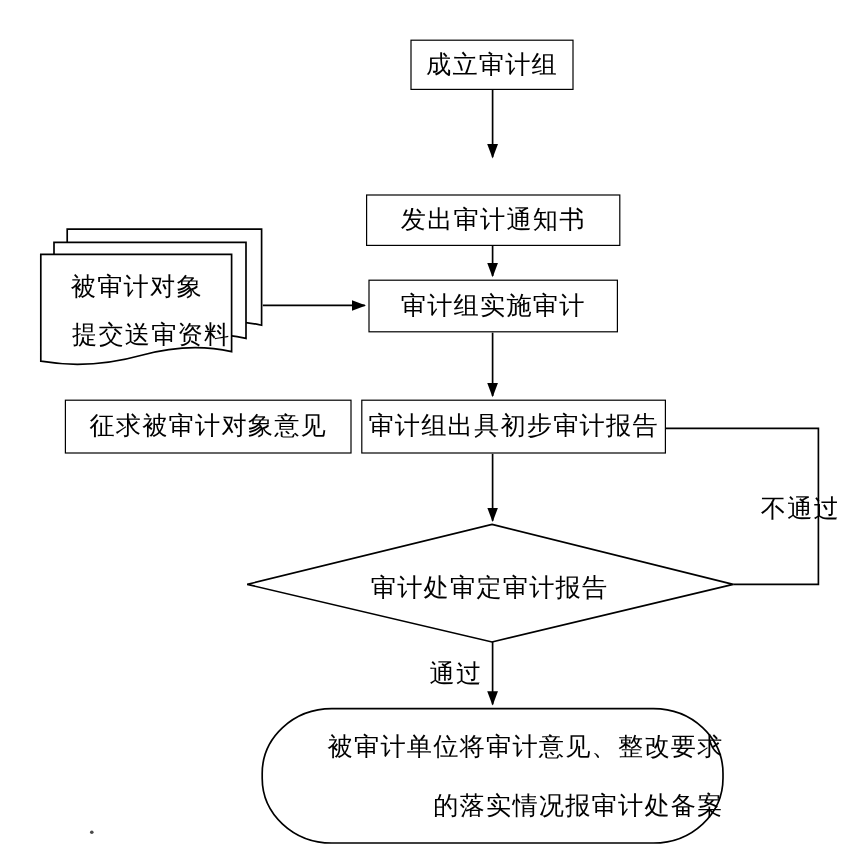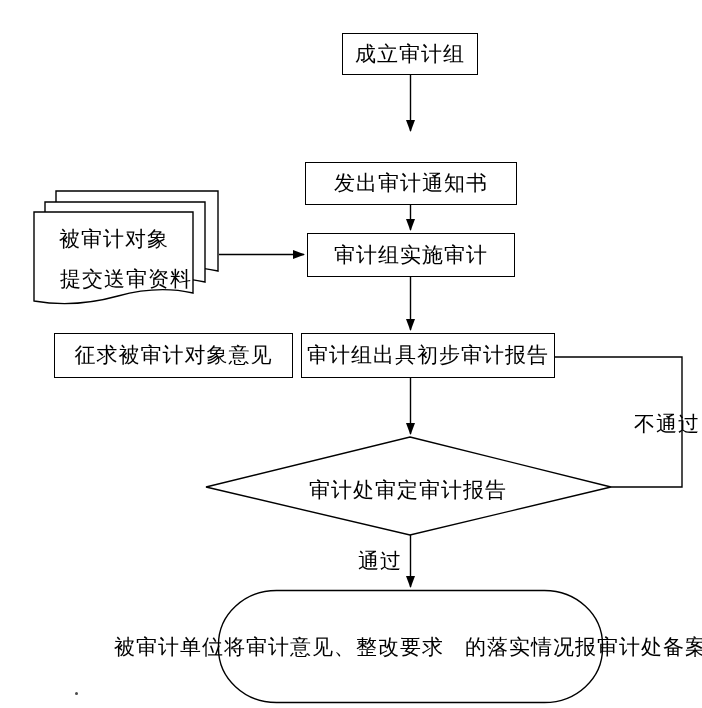--- a/index.html
+++ b/index.html
@@ -21,21 +21,21 @@
   .b-establish{left:342px;top:33px;width:136px;height:42px;}
   .b-notice{left:305px;top:134px;width:212px;height:43px;margin-top:28px;}
   .b-implement{left:307px;top:233px;width:208px;height:44px;}
   .b-solicit{left:8px;top:333px;width:239px;height:45px;margin-left:46px;}
   .b-report{left:283px;top:333px;width:254px;height:45px;margin-left:18px;}
   .doc-line1{left:34px;top:225px;width:160px;}
   .doc-line2{left:34px;top:265px;width:184px;}
   .decision-lbl{left:258px;top:476px;width:300px;}
   .terminator-text{
     left:218px;top:590px;width:385px;height:113px;
-    display:flex;flex-direction:row;align-items:center;justify-content:center;
+    display:flex;flex-direction:column;align-items:flex-end;justify-content:center;
     gap:21px;font-size:21px;letter-spacing:1px;text-align:center;position:absolute;
     white-space:nowrap;
   }
   .pass-lbl{left:340px;top:547px;width:80px;}
   .fail-lbl{left:597px;top:410px;width:80px;margin-left:30px;}
   .stray-dot{position:absolute;left:75px;top:692px;width:3px;height:3px;background:#4a4a4a;border-radius:50%;}
   svg{display:block;}
 </style>
 </head>
 <body>

